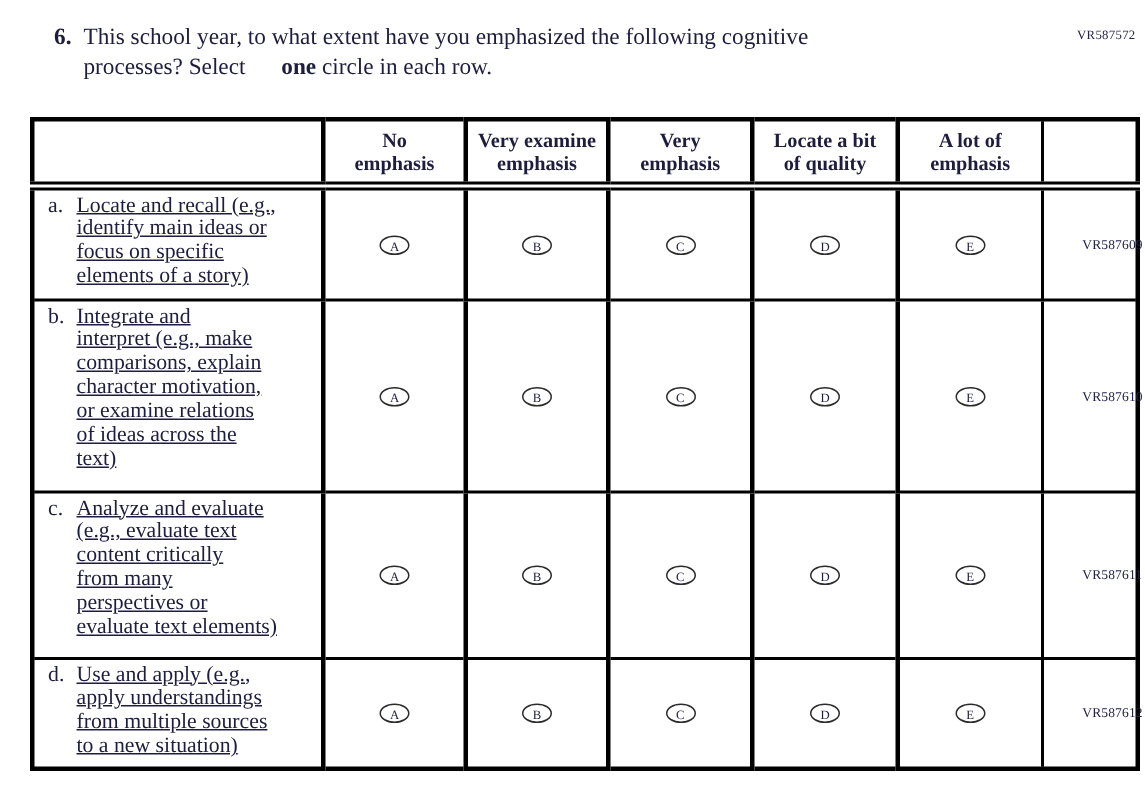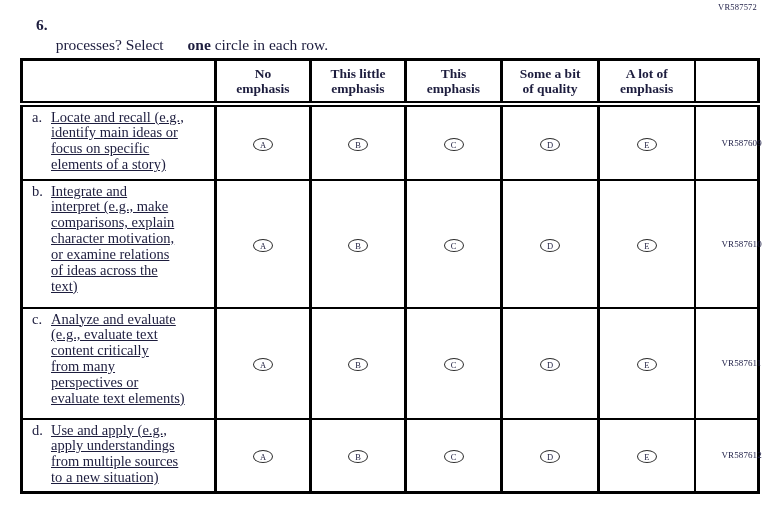--- a/index.html
+++ b/index.html
@@ -2,32 +2,32 @@
 <html><head>
 <meta charset="utf-8">
 <style>
   html,body{margin:0;padding:0;}
   body{
     width:763px;height:526px;background:#ffffff;position:relative;
     font-family:"Liberation Serif","DejaVu Serif",serif;
     color:#1d1d3e;overflow:hidden;
   }
   .form-code-top{
-    position:absolute;top:2px;right:6px;
+    position:absolute;top:18px;right:6px;
     font-size:8.5px;letter-spacing:.2px;color:#23234a;
   }
   .question{
     position:absolute;left:36px;top:15px;width:640px;
     display:flex;gap:8px;font-size:15.5px;line-height:20px;
   }
   .qnum{font-weight:bold;flex:0 0 auto;}
   .qtext{flex:1;}
   .bold{font-weight:bold;margin-left:20px;}
   table.survey{
-    position:absolute;left:20px;top:58px;width:737px;
+    position:absolute;left:20px;top:78px;width:737px;
     border-collapse:collapse;table-layout:fixed;
     border:3px solid #000;
   }
   th,td{border-left:3px solid #000;padding:0;}
   th.vr-head,td.vr-cell{border-left:2px solid #000;}
   th{
     font-size:13.5px;font-weight:bold;line-height:15px;
     vertical-align:middle;text-align:center;
     border-bottom:6px double #000;
   }
@@ -49,50 +49,50 @@
     font-size:9px;letter-spacing:.1px;color:#23234a;padding-left:26px;
   }
 </style>
 </head>
 <body>
 
 <div class="form-code-top">VR587572</div>
 
 <div class="question">
   <span class="qnum">6.</span>
-  <span class="qtext"><br><span>processes? Select </span><span class="bold">one</span><span> circle in each row.</span></span>
+  <span class="qtext"><span>This school year, to what extent have you emphasized the following cognitive</span><br><span>processes? Select </span><span class="bold">one</span><span> circle in each row.</span></span>
 </div>
 
 <table class="survey">
   <colgroup>
     <col style="width:194px">
       <col style="width:95px">
       <col style="width:95px">
     <col style="width:96px">
       <col style="width:97px">
       <col style="width:96px">
     <col style="width:64px">
   </colgroup>
   <tbody>
       <tr style="height:44px">
     <th style="border-left:none"></th>
     <th>
           <div>No</div>
           <div>emphasis</div>
         </th>
     <th>
-          <div>This little</div>
+          <div>Very examine</div>
           <div>emphasis</div>
         </th>
     <th>
-          <div>This</div>
+          <div>Very</div>
           <div>emphasis</div>
         </th>
     <th>
-          <div>Some a bit</div>
+          <div>Locate a bit</div>
           <div>of quality</div>
         </th>
     <th>
           <div>A lot of</div>
           <div>emphasis</div>
         </th>
     <th class="vr-head"></th>
   </tr>
 
   <tr style="height:76px">

